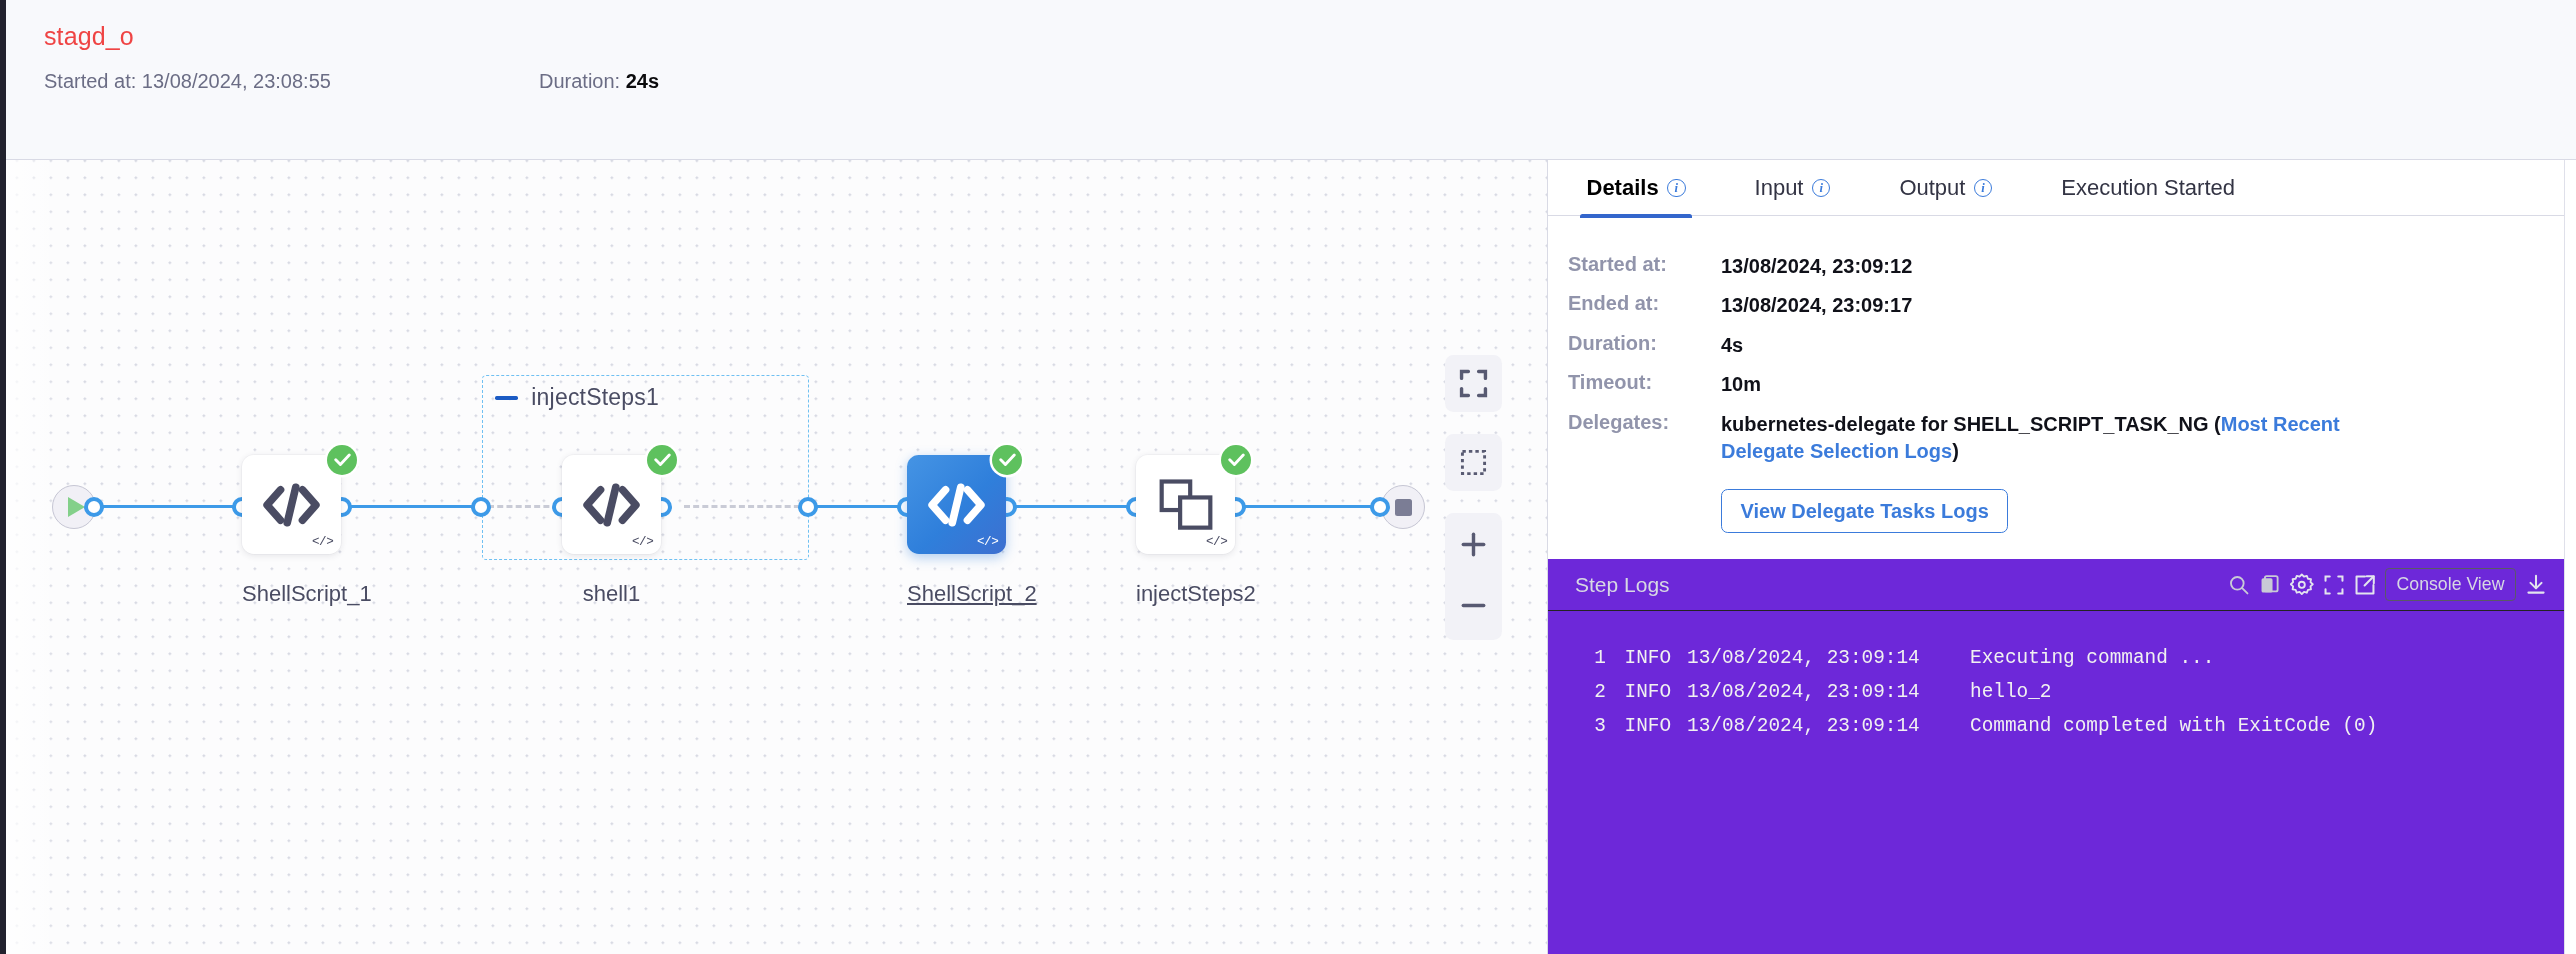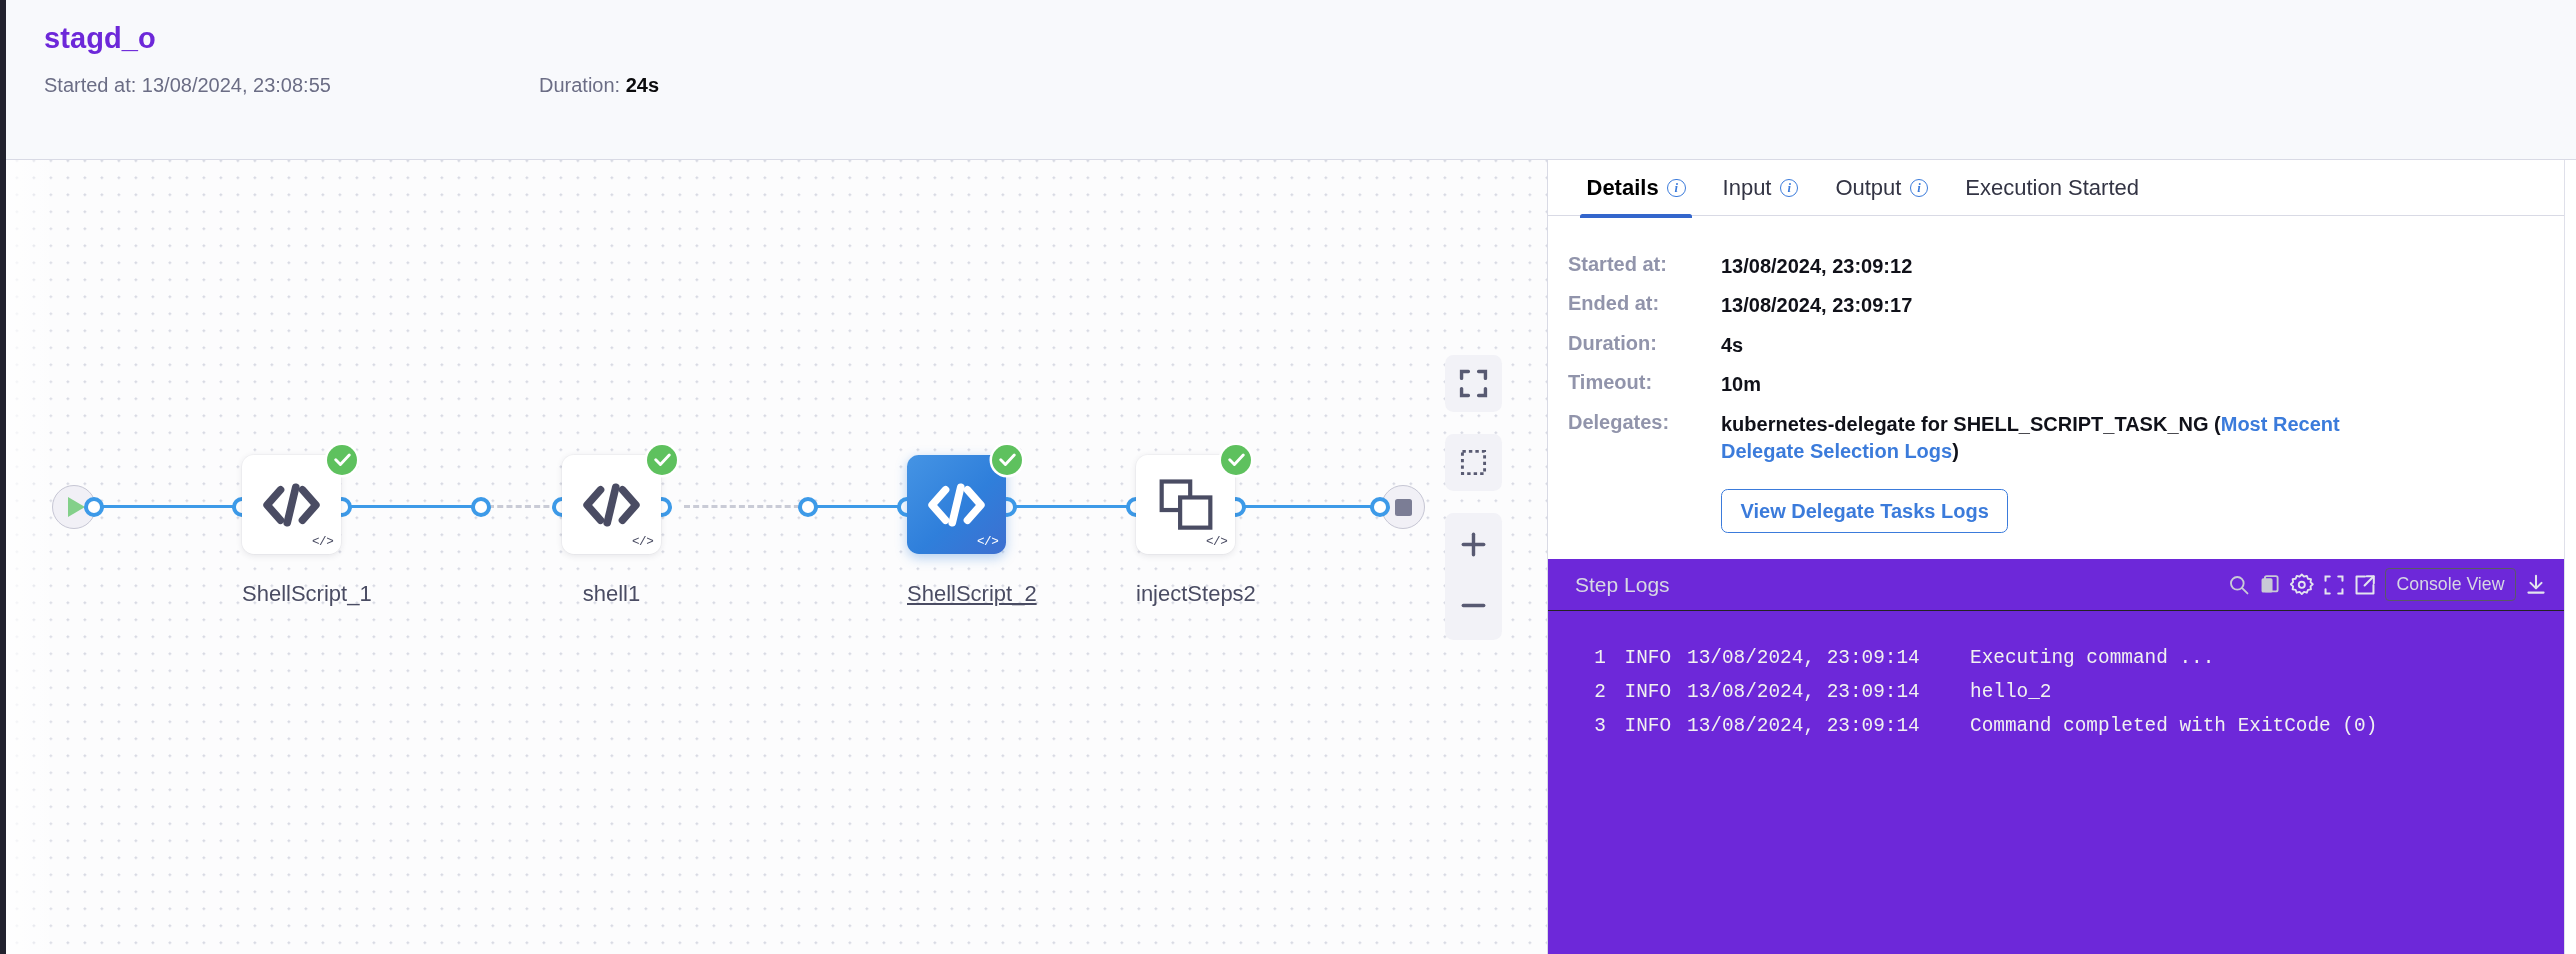--- a/index.html
+++ b/index.html
@@ -20,21 +20,21 @@
   
   .exec-header {
     position: relative;
     height: 160px;
     background: #f8f9fc;
     border-bottom: 1.7px solid #d9dae5;
     padding: 22px 0 0 44px;
     flex: 0 0 160px;
   }
   .exec-title {
-    font-size: 29px; font-weight: bold; color: #6d28d9;
+    font-size: 25px; font-weight: normal; color: #ef4444;
     letter-spacing: 0.1px;
   }
   .exec-meta { margin-top: 18.5px; display: flex; align-items: center; }
   .meta-block { font-size: 20px; color: #6b6d85; white-space: nowrap; }
   .meta-block.started { width: 495px; }
   .meta-block b { color: #0b0b0d; font-weight: bold; }
 
   
   .body-row { display: flex; flex: 1 1 auto; min-height: 0; position: relative; }
 
@@ -157,20 +157,21 @@
   }
   .right-scroll-edge{
     position:absolute; right:0; top:0; width:11.8px; height:100%;
     background:#ffffff; border-left:0.8px solid #dfe0ea; z-index:20;
   }
 
   .tabs {
     height: 56px; display: flex; align-items: flex-start;
     padding: 15px 0 0 20px; border-bottom: 1.7px solid #d9dae5;
     flex: 0 0 56px;
+    gap: 32px;
   }
   .tab {
     position: relative; display: flex; align-items: center; gap: 8.4px;
     padding: 0 18.5px 15px; font-size: 22px; color: #333444; cursor: pointer;
     white-space: nowrap;
   }
   .tab.active { font-weight: bold; color: #000000; }
   .tab.active::after {
     content: ""; position: absolute; left: 11.8px; right: 11.8px; bottom: -1.7px;
     height: 4.2px; background: #3366cc; border-radius: 2.5px 2.5px 0 0;
@@ -247,20 +248,26 @@
         <span>Duration:</span>
         <b>24s</b>
       </div>
     </div>
   </div>
 
   <div class="body-row">
 
     <div class="canvas">
 
+      <div class="group-box">
+        <div class="group-header">
+          <span class="collapse-icon"></span>
+          <span class="group-title">injectSteps1</span>
+        </div>
+      </div>
 
       <div class="edge" style="left:93px; top:345px; width:152px;"></div>
       <div class="edge" style="left:303px; top:345px; width:181px;"></div>
       <div class="edge dashed" style="left:488px; top:345px; width:126px;"></div>
       <div class="edge dashed" style="left:684px; top:345px; width:125px;"></div>
       <div class="edge" style="left:804px; top:345px; width:105px;"></div>
       <div class="edge" style="left:993px; top:345px; width:202px;"></div>
       <div class="edge" style="left:1233px; top:345px; width:143px;"></div>
 
       <div class="terminal" style="left:52px; top:325px;">

